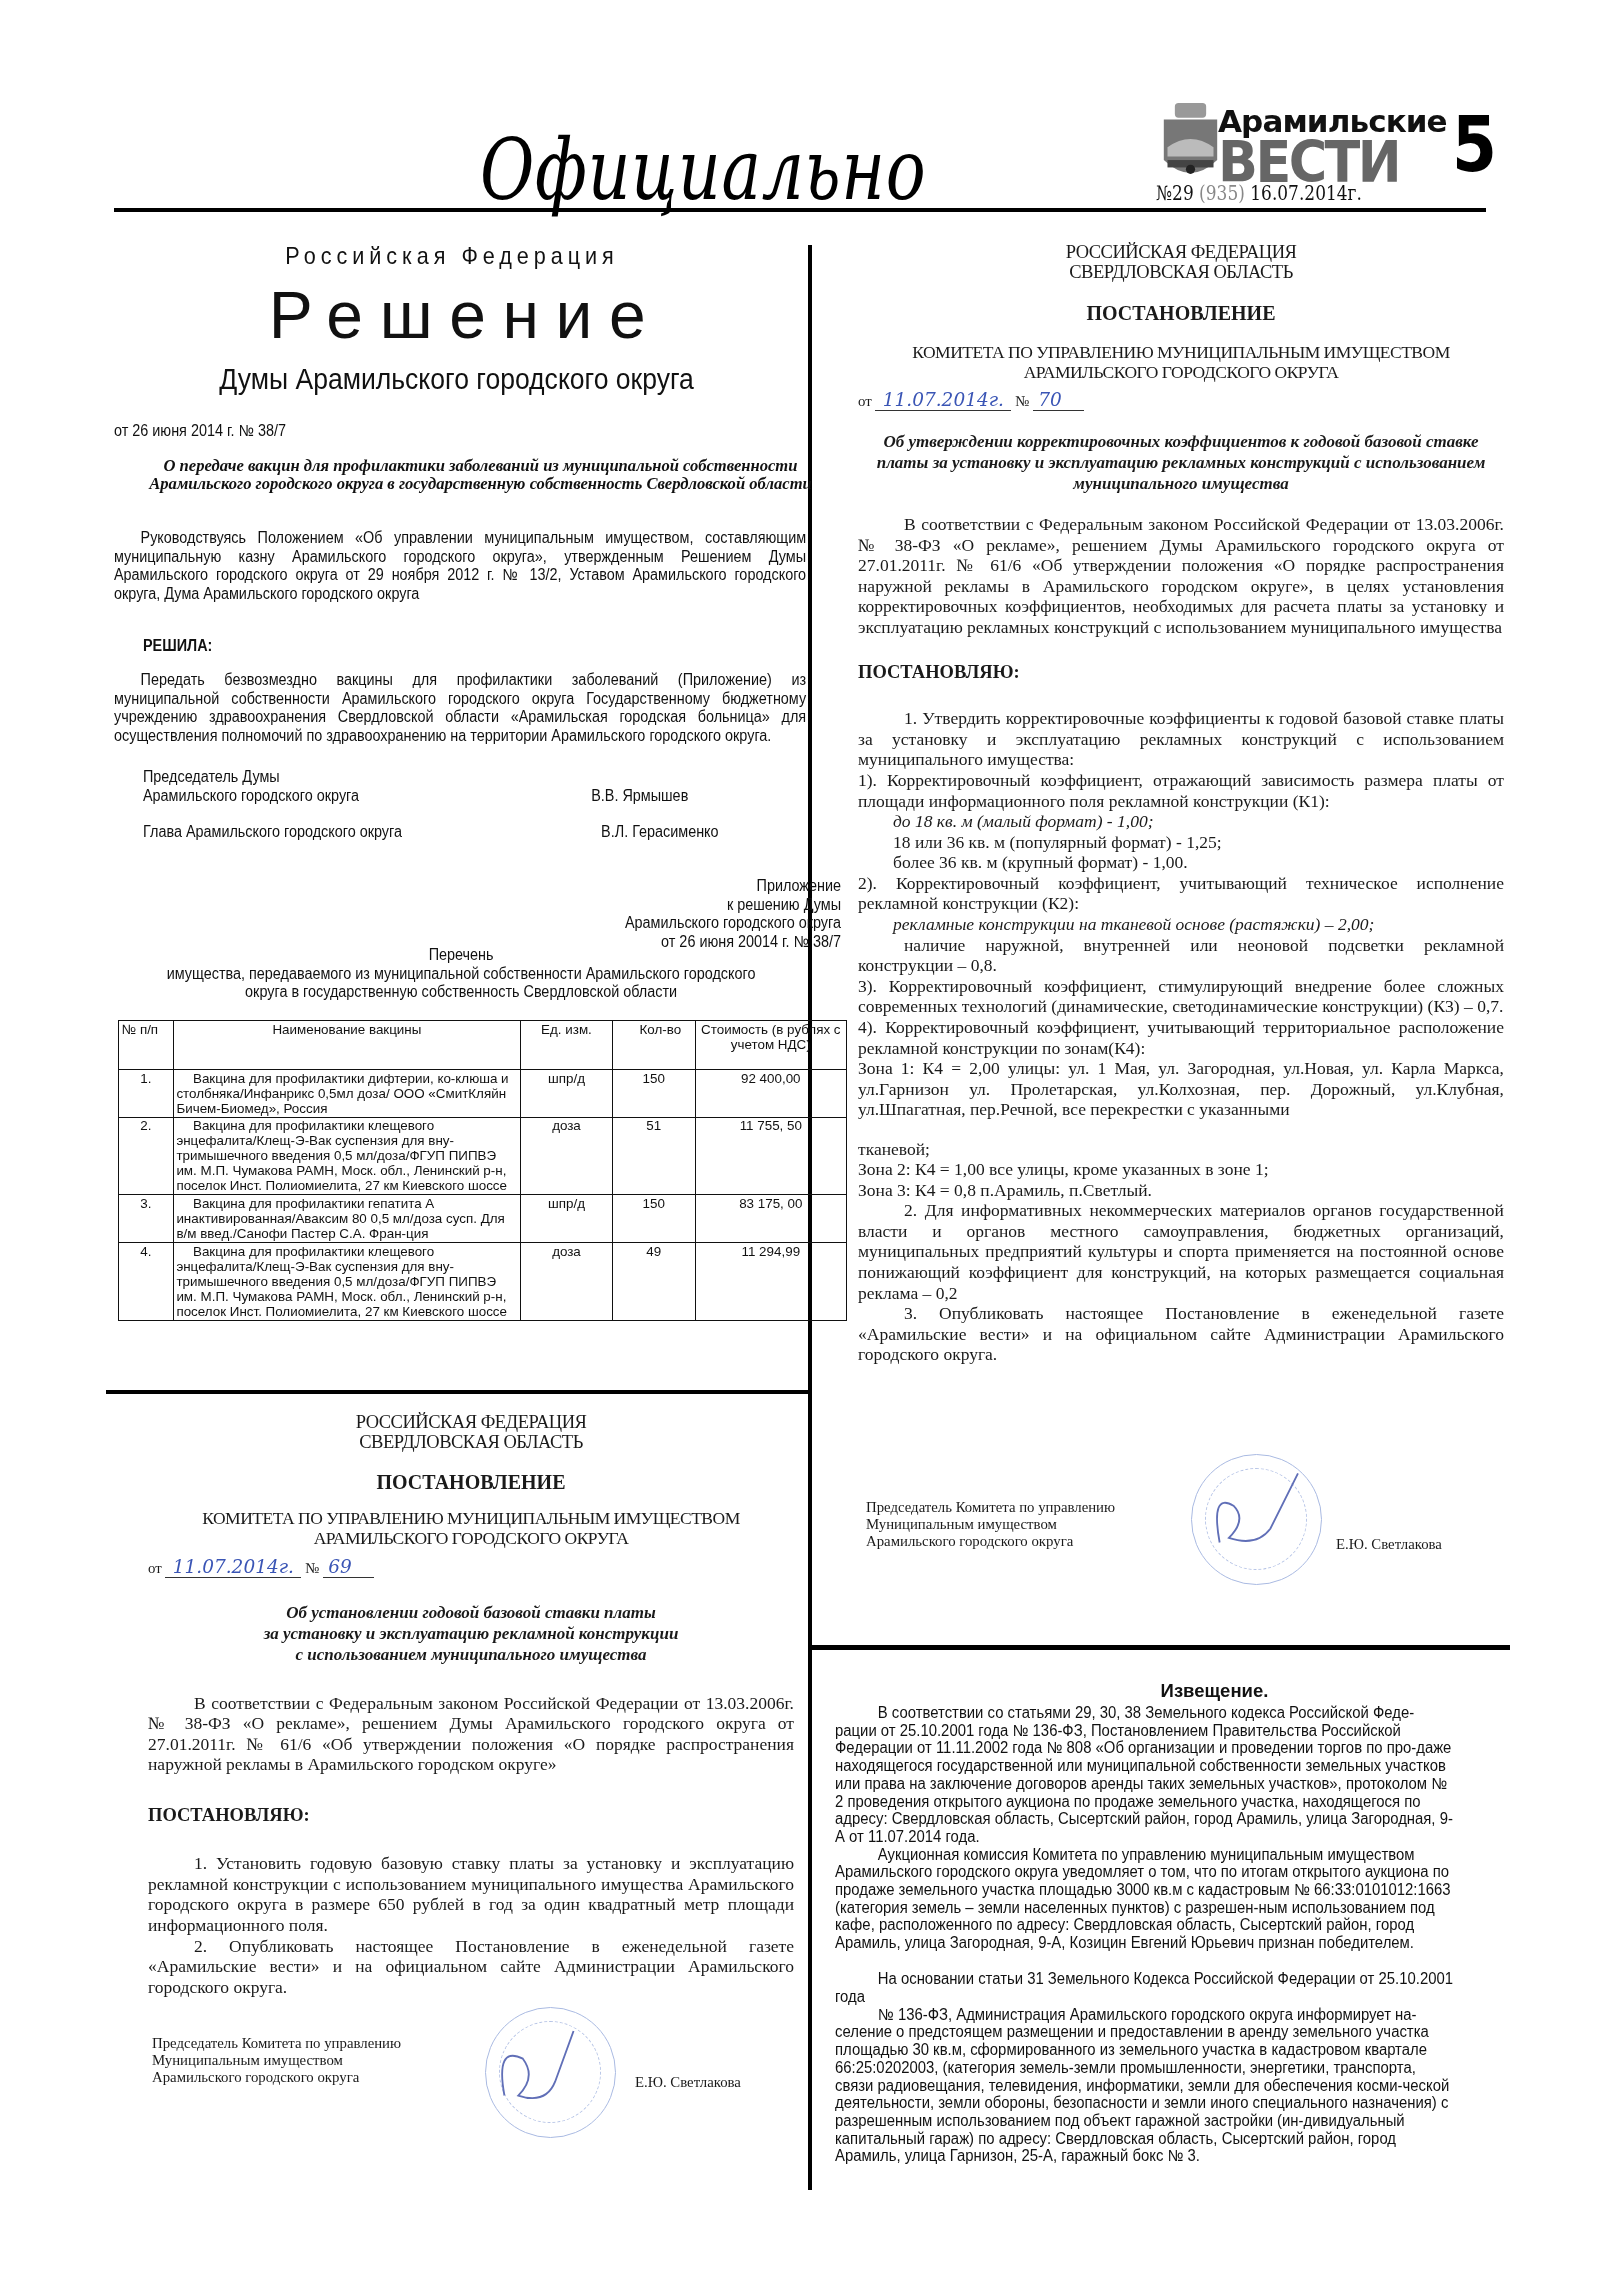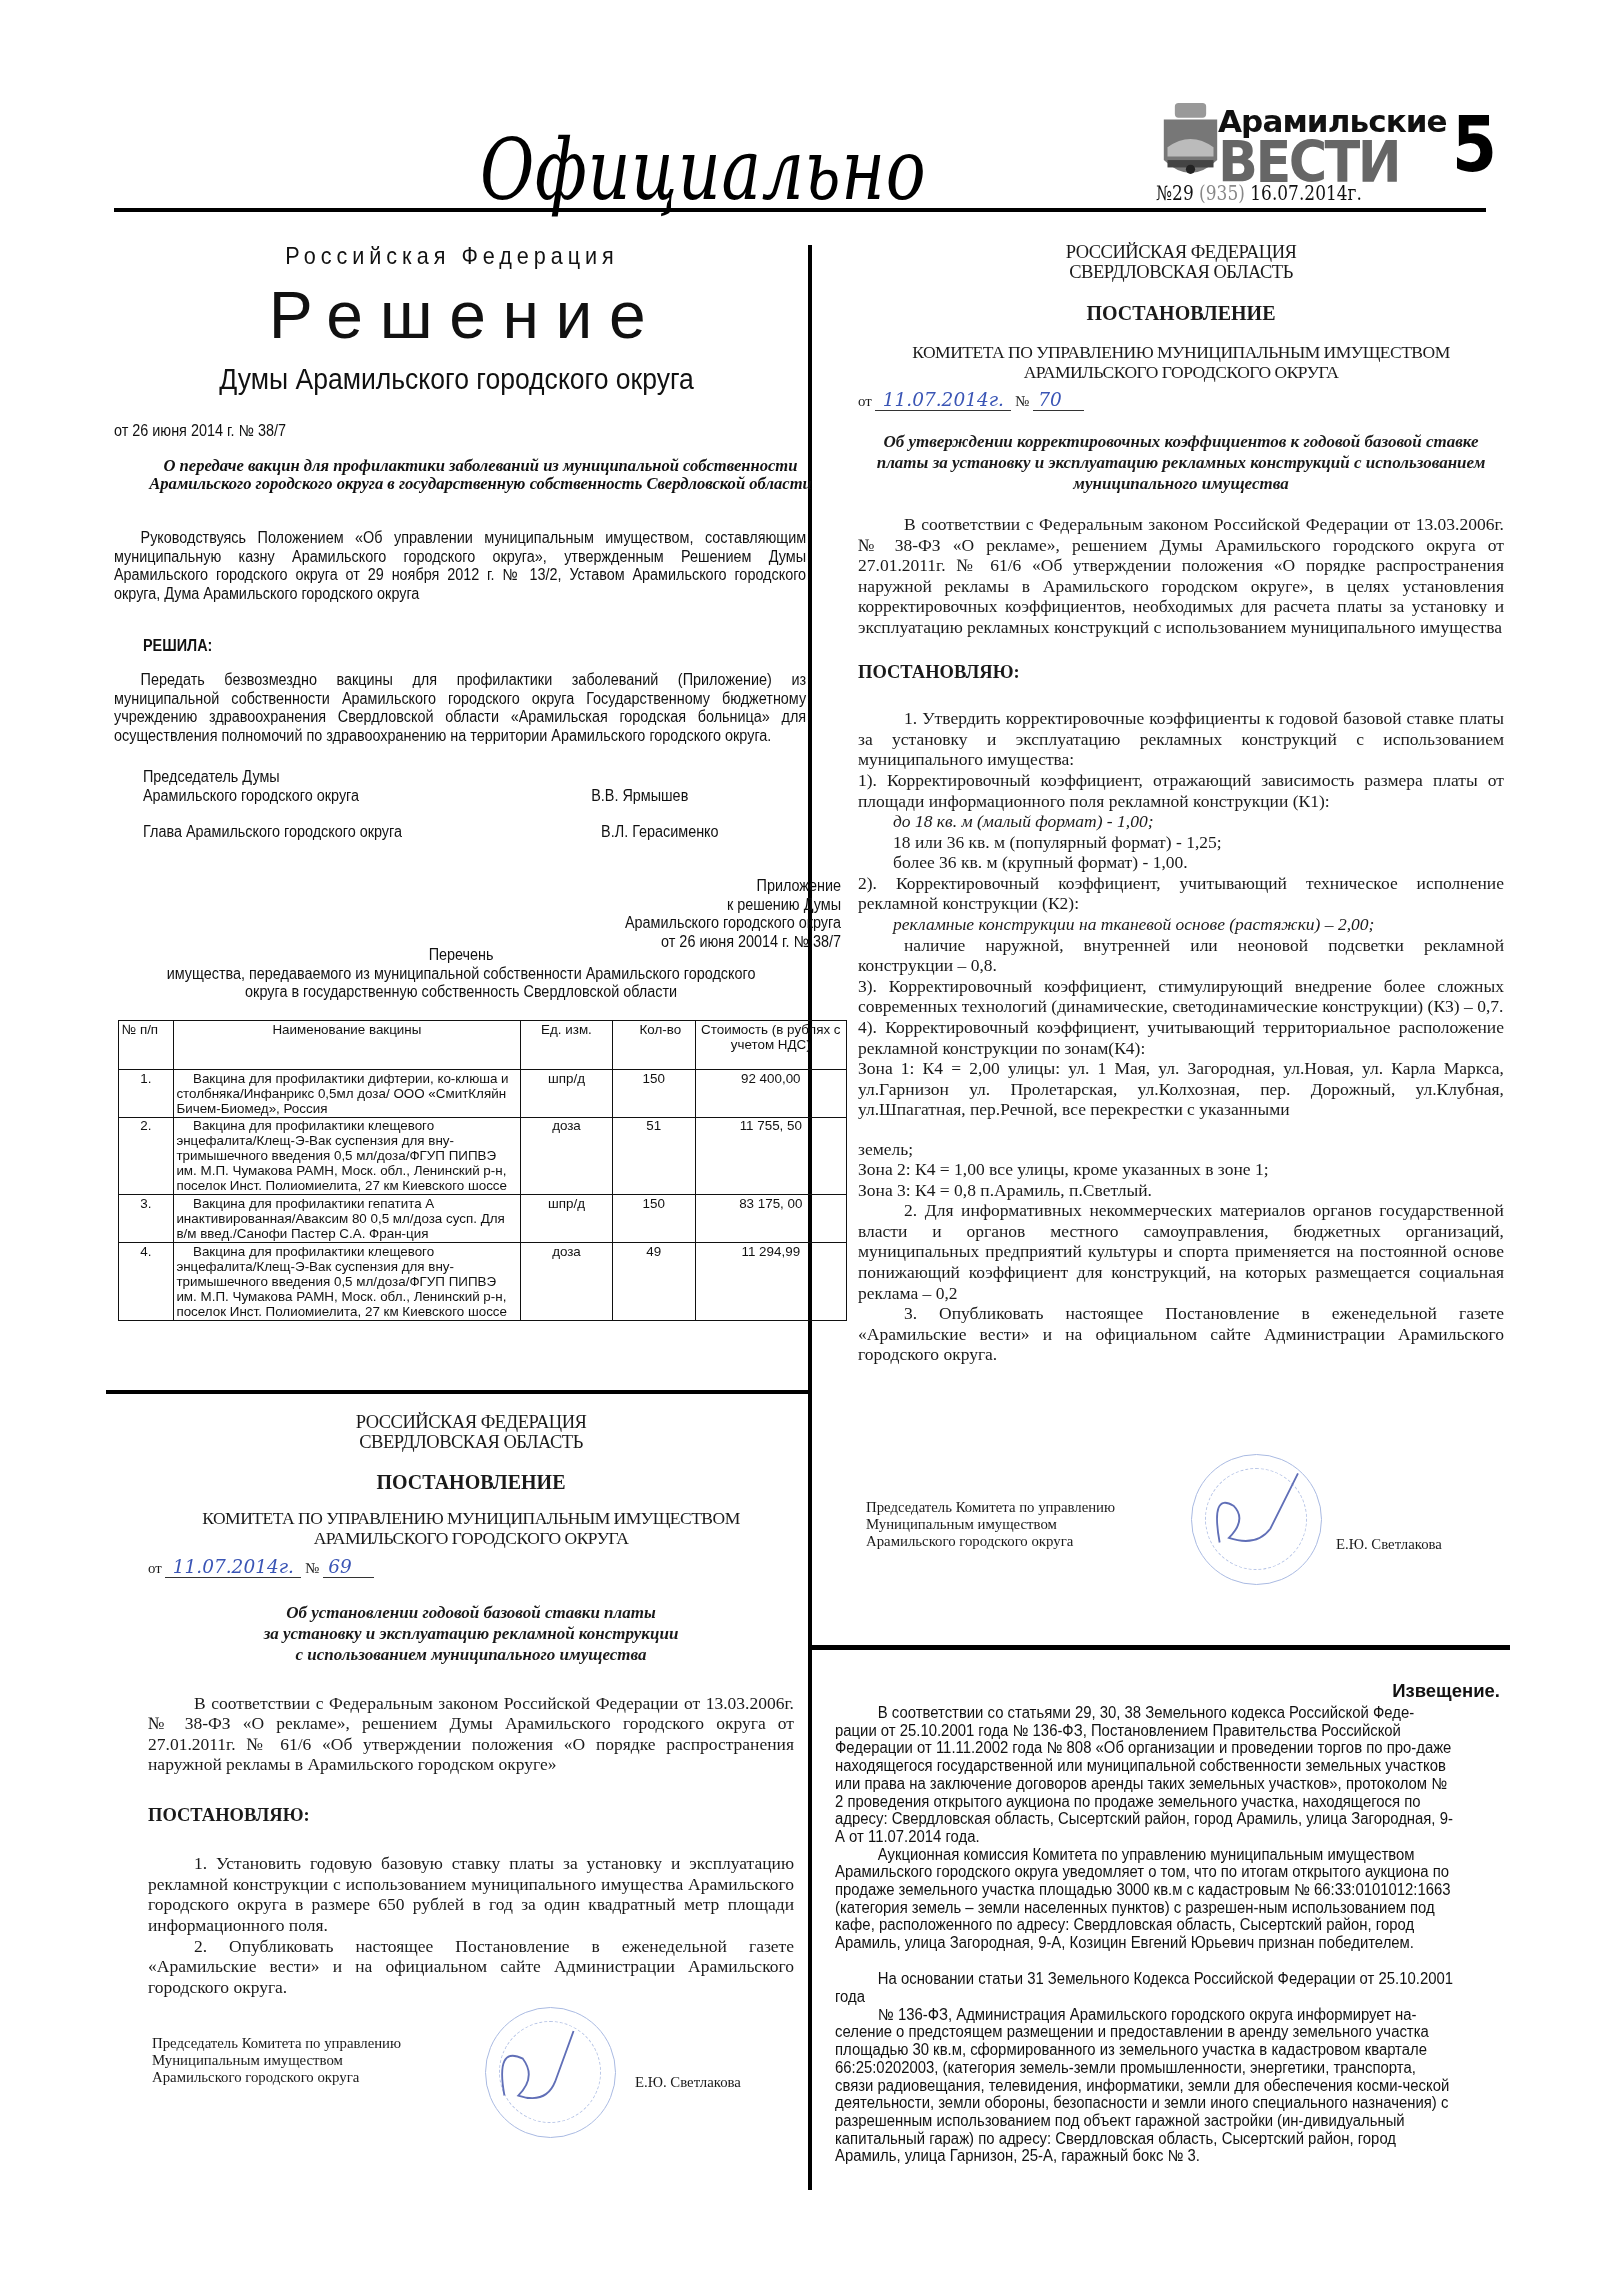--- a/index.html
+++ b/index.html
@@ -50,21 +50,21 @@
   .scan .body{font-size:17.5px;line-height:20.6px;text-align:justify;}
   .scan .body p{margin:0;}
   .scan .ind{text-indent:46px;}
   .scan .ind2{padding-left:35px;}
   .scan .bold{font-weight:bold;font-size:18.5px;}
   .stamp{border-radius:50%;border:1.8px solid #8da3d8;opacity:0.75;}
   .stamp-inner{position:absolute;border-radius:50%;border:0.9px dashed #9fb1de;}
   
   .notice{left:835px;width:665px;font-family:"Liberation Sans",sans-serif;font-size:16px;line-height:17.7px;transform:scaleX(0.93);transform-origin:left top;}
   .notice p{margin:0;text-indent:46px;}
-  .notice-title{top:1680px;left:835px;width:665px;text-align:right;font-family:"Liberation Sans",sans-serif;font-weight:bold;font-size:18.5px;}
+  .notice-title{top:1680px;left:882px;width:665px;text-align:center;font-family:"Liberation Sans",sans-serif;font-weight:bold;font-size:18.5px;}
 </style>
 </head>
 <body>
 
 <div class="abs section-title">Официально</div>
 <div class="abs logo">
   <svg width="65" height="81" viewBox="0 0 70 88">
     <rect x="18" y="0" width="34" height="16" rx="4" fill="#999"></rect>
     <path d="M6 18 H64 V62 Q35 90 6 62 Z" fill="#777"></path>
     <path d="M10 48 Q35 30 60 48 V58 H10 Z" fill="#bbb"></path>
@@ -182,21 +182,21 @@
     <p>1). Корректировочный коэффициент, отражающий зависимость размера платы от площади информационного поля рекламной конструкции (К1):</p>
     <p class="ind2" style="font-style:italic;">до 18 кв. м (малый формат) - 1,00;</p>
     <p class="ind2">18 или 36 кв. м (популярный формат) - 1,25;</p>
     <p class="ind2">более 36 кв. м (крупный формат) - 1,00.</p>
     <p>2). Корректировочный коэффициент, учитывающий техническое исполнение рекламной конструкции (К2):</p>
     <p class="ind2" style="font-style:italic;">рекламные конструкции на тканевой основе (растяжки) – 2,00;</p>
     <p class="ind">наличие наружной, внутренней или неоновой подсветки рекламной конструкции – 0,8.</p>
     <p>3). Корректировочный коэффициент, стимулирующий внедрение более сложных современных технологий (динамические, светодинамические конструкции) (К3) – 0,7.</p>
     <p>4). Корректировочный коэффициент, учитывающий территориальное расположение рекламной конструкции по зонам(К4):</p>
     <p>Зона 1: К4 = 2,00 улицы: ул. 1 Мая, ул. Загородная, ул.Новая, ул. Карла Маркса, ул.Гарнизон ул. Пролетарская, ул.Колхозная, пер. Дорожный, ул.Клубная, ул.Шпагатная, пер.Речной, все перекрестки с указанными</p>
-    <p style="margin-top:18.5px;">земель;</p>
+    <p style="margin-top:18.5px;">тканевой;</p>
     <p>Зона 2: К4 = 1,00 все улицы, кроме указанных в зоне 1;</p>
     <p>Зона 3: К4 = 0,8 п.Арамиль, п.Светлый.</p>
     <p class="ind">2. Для информативных некоммерческих материалов органов государственной власти и органов местного самоуправления, бюджетных организаций, муниципальных предприятий культуры и спорта применяется на постоянной основе понижающий коэффициент для конструкций, на которых размещается социальная реклама – 0,2</p>
     <p class="ind">3. Опубликовать настоящее Постановление в еженедельной газете «Арамильские вести» и на официальном сайте Администрации Арамильского городского округа.</p>
   </div>
 </div>
 <div class="abs scan sig" style="left:866px;top:1499px;">
   <div>Председатель Комитета по управлению</div>
   <div>Муниципальным имуществом</div>
   <div>Арамильского городского округа</div>

